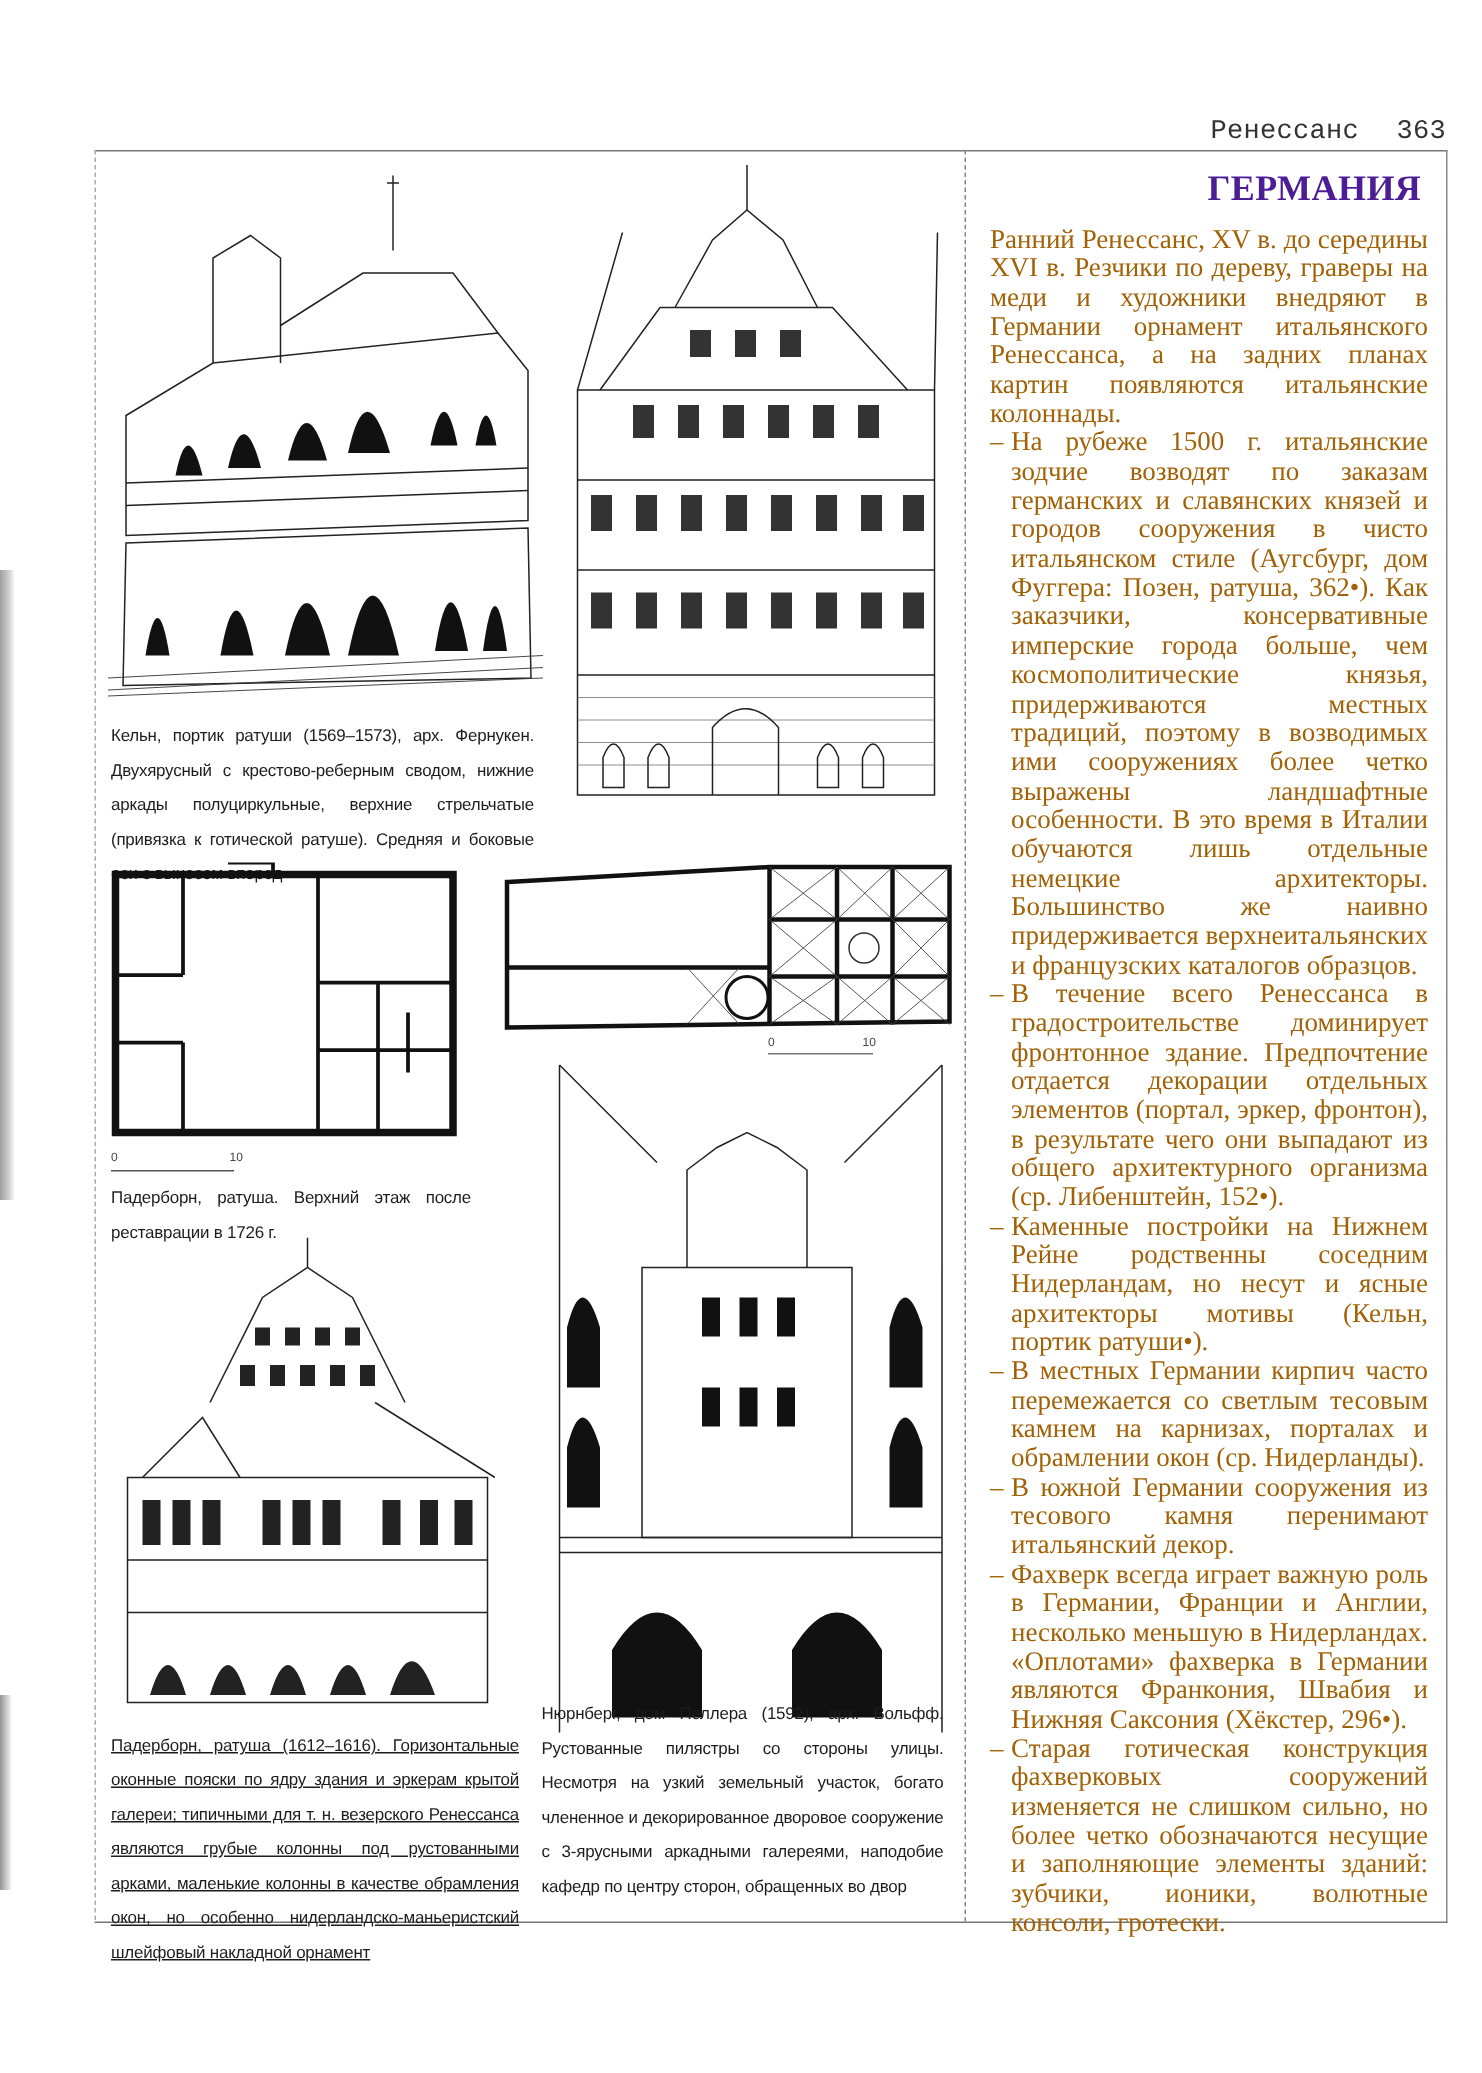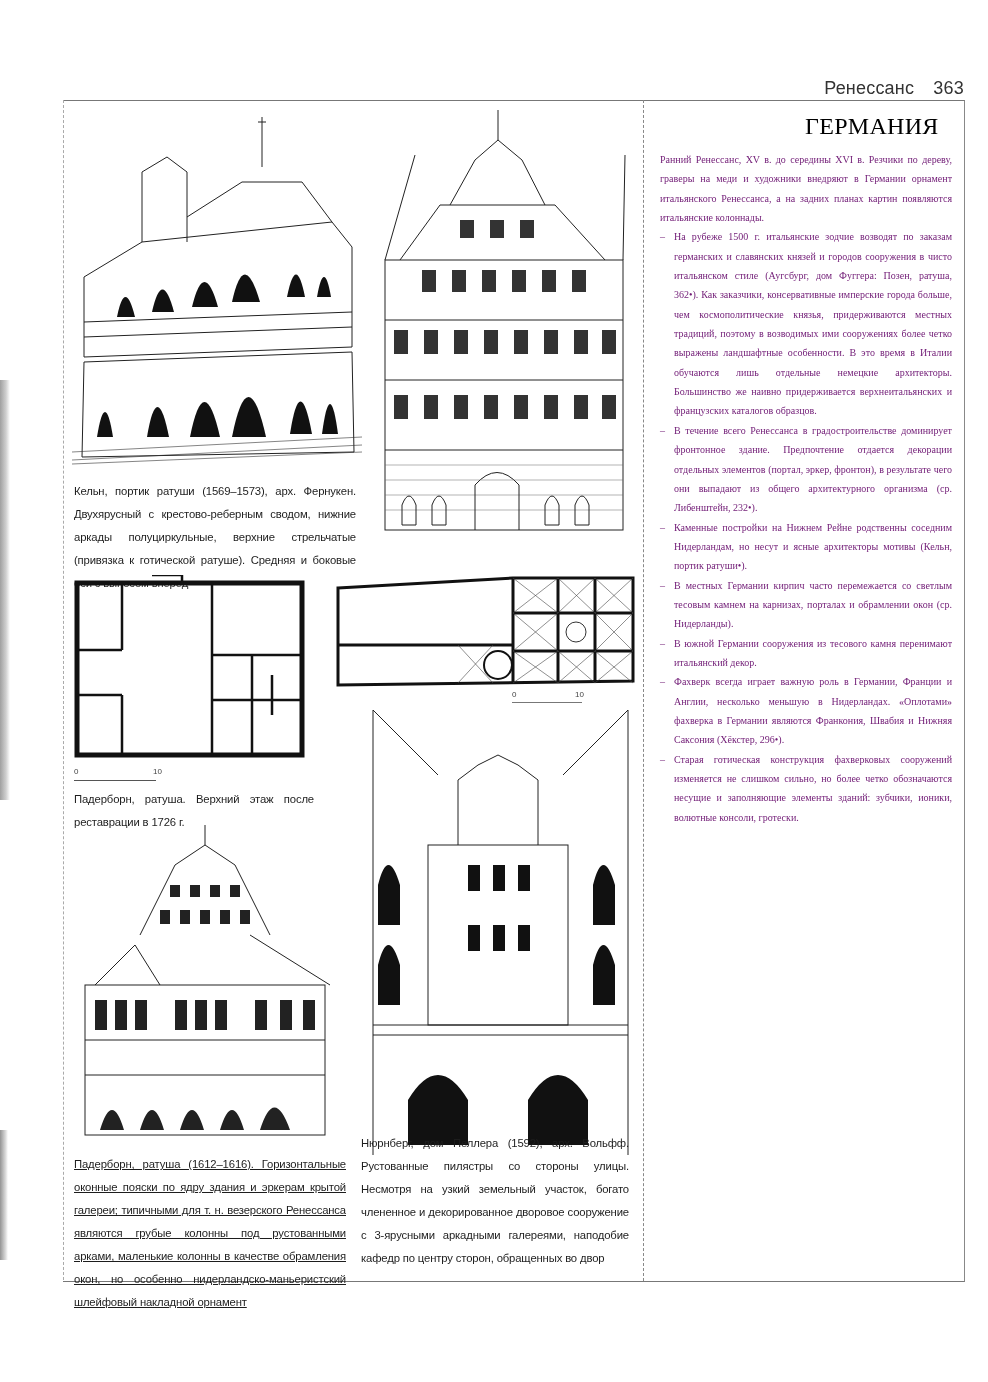--- a/index.html
+++ b/index.html
@@ -1,31 +1,31 @@
 <!DOCTYPE html>
 <html><head>
 <meta charset="utf-8">
 <style>
   html, body { margin:0; padding:0; background:#fff; }
   body { width:988px; height:1382px; position:relative; overflow:hidden; color:#1a1a1a; }
   .scan-edge { position:absolute; left:0; top:380px; width:10px; height:420px;
     background:linear-gradient(90deg,#777,#bbb 60%,#fff); opacity:.7; }
   .scan-edge2 { position:absolute; left:0; top:1130px; width:8px; height:130px;
     background:linear-gradient(90deg,#666,#ccc 70%,#fff); opacity:.7; }
-  .running-head { position:absolute; top:78px; right:24px; font-family:Liberation Sans, sans-serif;
+  .running-head { position:absolute; top:78px; right:24px; font-family:Liberation Mono, monospace;
     font-size:18px; color:#333; letter-spacing:.2px; }
   .running-head .section { margin-right:14px; }
   .frame { position:absolute; left:63px; top:100px; width:901px; height:1180px; border-top:1px solid #777;
     border-right:1px solid #888; border-bottom:1px solid #777; }
   .divider-v { position:absolute; left:643px; top:100px; width:0; height:1181px; border-left:1px dashed #888; }
   .frame-left { position:absolute; left:63px; top:100px; height:1180px; border-left:1px dashed #aaa; }
   .title { position:absolute; left:805px; top:113px; font-family:"Liberation Serif","DejaVu Serif",serif;
-    font-weight:normal; font-size:24px; letter-spacing:.3px; color:#000000; }
+    font-weight:bold; font-size:24px; letter-spacing:.3px; color:#4c1d95; }
   .text-col { position:absolute; left:660px; top:150px; width:292px; font-family:"Liberation Serif","DejaVu Serif",serif;
-    font-size:10px; line-height:19.35px; color:#701a75; text-align:justify; hyphens:manual; }
+    font-size:18px; line-height:19.35px; color:#a16207; text-align:justify; hyphens:manual; }
   .text-col p { margin:0; }
   .text-col .item { position:relative; padding-left:14px; margin:0; }
   .text-col .item .dash { position:absolute; left:0; top:0; }
   .cap { position:absolute; font-family:"Liberation Sans","DejaVu Sans",sans-serif; font-size:11.3px;
     line-height:23px; color:#1d1d1d; text-align:justify; letter-spacing:-.15px; }
   .illu { position:absolute; }
   svg { display:block; }
   .scale { position:absolute; font-family:"Liberation Sans",sans-serif; font-size:8px; color:#444; }
 </style>
 </head>
@@ -41,21 +41,21 @@
 
 <div class="frame"></div>
 <div class="frame-left"></div>
 <div class="divider-v"></div>
 
 <div class="title">ГЕРМАНИЯ</div>
 
 <div class="text-col">
   <p>Ранний Ренессанс, XV в. до середины XVI в. Резчики по дереву, граверы на меди и художники внедряют в Германии орнамент итальянского Ренессанса, а на задних планах картин появляются итальянские колоннады.</p>
   <p class="item"><span class="dash">–</span><span>На рубеже 1500 г. итальянские зодчие возводят по заказам германских и славянских князей и городов сооружения в чисто итальянском стиле (Аугсбург, дом Фуггера: Позен, ратуша, 362•). Как заказчики, консервативные имперские города больше, чем космополитические князья, придерживаются местных традиций, поэтому в возводимых ими сооружениях более четко выражены ландшафтные особенности. В это время в Италии обучаются лишь отдельные немецкие архитекторы. Большинство же наивно придерживается верхнеитальянских и французских каталогов образцов.</span></p>
-  <p class="item"><span class="dash">–</span><span>В течение всего Ренессанса в градостроительстве доминирует фронтонное здание. Предпочтение отдается декорации отдельных элементов (портал, эркер, фронтон), в результате чего они выпадают из общего архитектурного организма (ср. Либенштейн, 232•).</span></p>
+  <p class="item"><span class="dash">–</span><span>В течение всего Ренессанса в градостроительстве доминирует фронтонное здание. Предпочтение отдается декорации отдельных элементов (портал, эркер, фронтон), в результате чего они выпадают из общего архитектурного организма (ср. Либенштейн, 152•).</span></p>
   <p class="item"><span class="dash">–</span><span>Каменные постройки на Нижнем Рейне родственны соседним Нидерландам, но несут и ясные архитекторы мотивы (Кельн, портик ратуши•).</span></p>
   <p class="item"><span class="dash">–</span><span>В местных Германии кирпич часто перемежается со светлым тесовым камнем на карнизах, порталах и обрамлении окон (ср. Нидерланды).</span></p>
   <p class="item"><span class="dash">–</span><span>В южной Германии сооружения из тесового камня перенимают итальянский декор.</span></p>
   <p class="item"><span class="dash">–</span><span>Фахверк всегда играет важную роль в Германии, Франции и Англии, несколько меньшую в Нидерландах. «Оплотами» фахверка в Германии являются Франкония, Швабия и Нижняя Саксония (Хёкстер, 296•).</span></p>
   <p class="item"><span class="dash">–</span><span>Старая готическая конструкция фахверковых сооружений изменяется не слишком сильно, но более четко обозначаются несущие и заполняющие элементы зданий: зубчики, ионики, волютные консоли, гротески.</span></p>
 </div>
 
 <div class="illu" style="left:72px;top:112px;width:290px;height:355px;">
   <svg width="290" height="355" viewBox="0 0 290 355">
     <g stroke="#222" fill="none" stroke-width="1">

